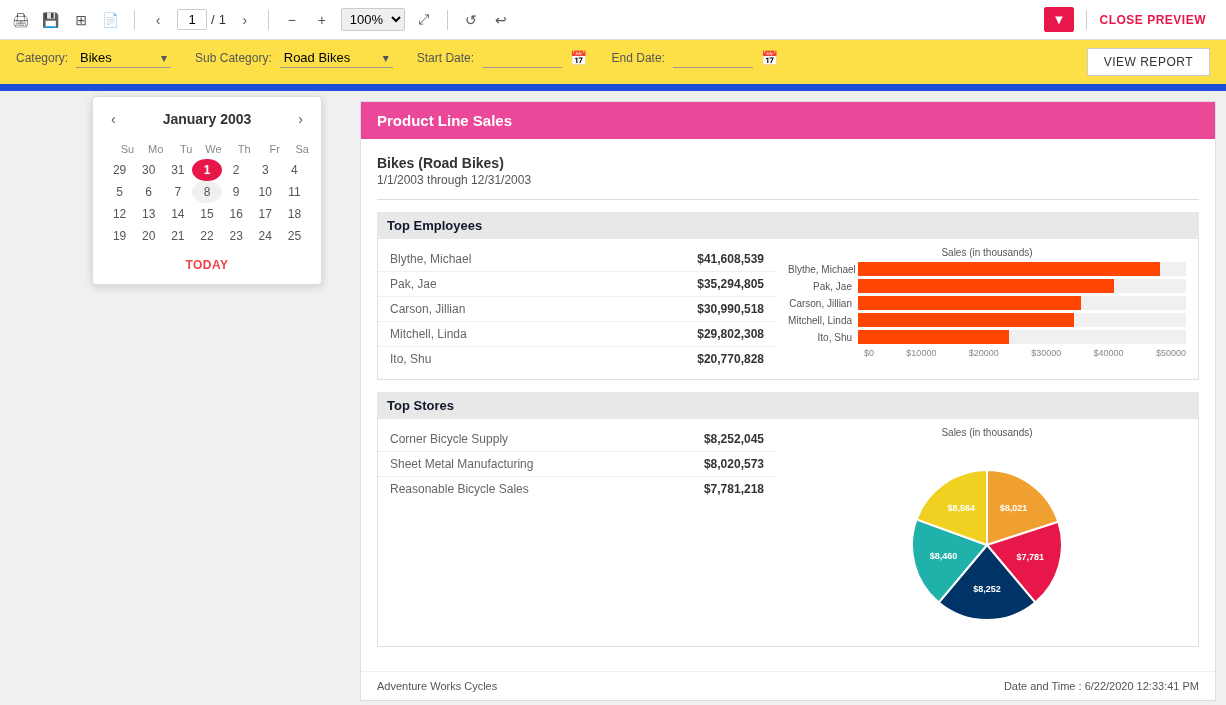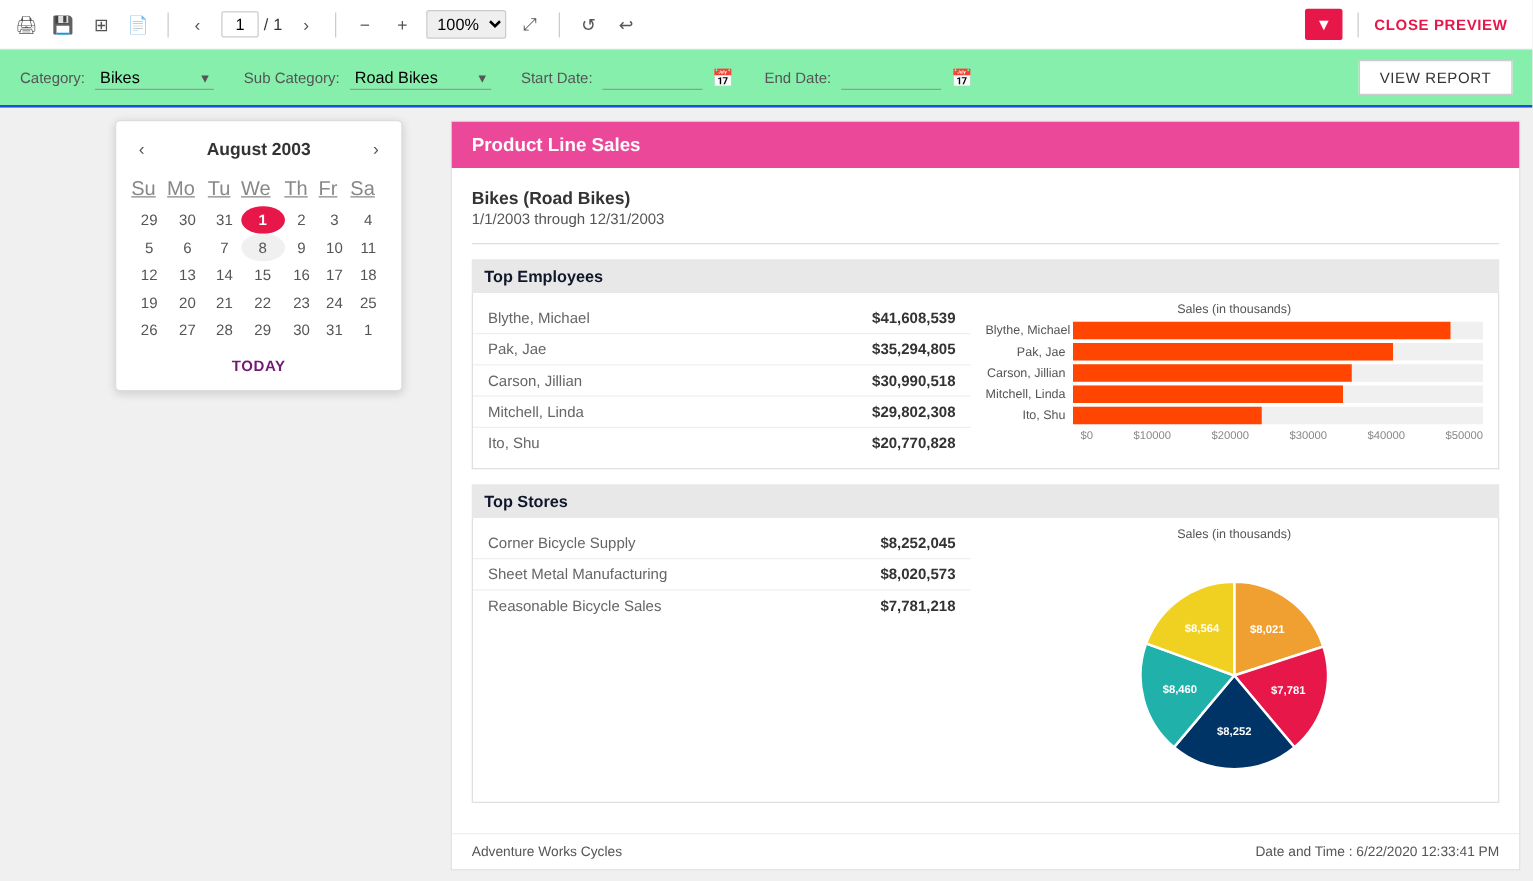--- a/index.html
+++ b/index.html
@@ -45,25 +45,25 @@
     }
     .filter-btn {
       background: #f0f0f0; border: 1px solid #ccc;
       padding: 4px 8px; cursor: pointer; border-radius: 2px;
       font-size: 13px; display: flex; align-items: center; gap: 4px;
     }
     .filter-active { background: #e8174a; color: white; border-color: #e8174a; }
 
     
     .filter-bar {
-      background: #86efac;
-      border-bottom: 2px solid #1d4ed8;
+      background: #fde047;
+      border-bottom: 7px solid #1d4ed8;
       padding: 8px 16px;
       display: flex;
-      align-items: center;
+      align-items: flex-start;
       gap: 24px;
     }
     .filter-item {
       display: flex; align-items: center; gap: 8px;
     }
     .filter-label { font-size: 12px; color: #555; font-weight: 500; }
     .filter-select {
       border: none; border-bottom: 1px solid #999;
       font-size: 13px; padding: 2px 20px 2px 4px;
       cursor: pointer; background: transparent; appearance: none;
@@ -113,40 +113,40 @@
     }
     .calendar-header {
       display: flex; align-items: center; justify-content: space-between;
       margin-bottom: 10px;
     }
     .calendar-nav { cursor: pointer; color: #555; background: none; border: none; font-size: 14px; padding: 2px 6px; }
     .calendar-title { font-weight: 600; font-size: 14px; color: #333; }
     .calendar-grid { width: 100%; }
     .calendar-grid table { width: 100%; border-collapse: collapse; }
     .calendar-grid th {
-      text-align: left; font-size: 16px; color: #888;
-      font-weight: 500; padding: 4px 0; text-decoration: underline;
+      text-align: right; font-size: 11px; color: #888;
+      font-weight: 500; padding: 4px 0;
     }
     .calendar-grid td {
       text-align: center; padding: 4px 2px;
       font-size: 12px; color: #555; cursor: pointer;
     }
     .cal-other-month { color: #ccc; }
     .cal-selected {
       background: #e8174a !important; color: white !important;
       border-radius: 50%; font-weight: 600;
     }
     .cal-hover {
       background: #f0f0f0; border-radius: 50%;
     }
     .calendar-today {
       text-align: center; padding-top: 10px;
     }
     .calendar-today button {
-      background: none; border: none; color: #701a75; font-size: 12px;
+      background: none; border: none; color: #ef4444; font-size: 12px;
       font-weight: 600; cursor: pointer; text-transform: uppercase; letter-spacing: 0.5px;
     }
 
     
     .report-area {
       flex: 1;
       padding: 10px 10px 10px 10px;
       overflow-y: auto;
       margin-left: 350px;
     }
@@ -297,21 +297,21 @@
     <span class="filter-label" data-name="end-date-label">End Date:</span>
     <input type="text" class="filter-date-input" data-name="end-date-input" style="color: rgb(51, 51, 51);">
     <button class="filter-date-btn" data-name="end-date-calendar-button" style="color:#555;">📅</button>
   </div>
   <button class="view-report-btn" data-name="view-report-button">VIEW REPORT</button>
 </div>
 
 <div class="calendar-panel" data-name="calendar-panel">
   <div class="calendar-header" data-name="calendar-header">
     <button class="calendar-nav" data-name="calendar-prev-button">‹</button>
-    <span class="calendar-title" data-name="calendar-title">August 2003</span>
+    <span class="calendar-title" data-name="calendar-title">January 2003</span>
     <button class="calendar-nav" data-name="calendar-next-button">›</button>
   </div>
   <div class="calendar-grid" data-name="calendar-grid">
     <table>
       <thead>
         <tr id="cal-header-row">
             <th data-name="calendar-day-header">Su</th>
             <th data-name="calendar-day-header">Mo</th>
             <th data-name="calendar-day-header">Tu</th>
             <th data-name="calendar-day-header">We</th>
@@ -350,29 +350,20 @@
           </tr>
           <tr>
             <td data-name="calendar-day">19</td>
             <td data-name="calendar-day">20</td>
             <td data-name="calendar-day">21</td>
             <td data-name="calendar-day">22</td>
             <td data-name="calendar-day">23</td>
             <td data-name="calendar-day">24</td>
             <td data-name="calendar-day">25</td>
           </tr>
-          <tr>
-            <td data-name="calendar-day">26</td>
-            <td data-name="calendar-day">27</td>
-            <td data-name="calendar-day">28</td>
-            <td data-name="calendar-day">29</td>
-            <td data-name="calendar-day">30</td>
-            <td data-name="calendar-day">31</td>
-            <td data-name="calendar-day" class="cal-other-month">1</td>
-          </tr>
         </tbody>
     </table>
   </div>
   <div class="calendar-today" data-name="calendar-today-section">
     <button data-name="today-button">TODAY</button>
   </div>
 </div>
 
 <div class="main-area" data-name="main-area">
   <div class="report-area" data-name="report-area">

